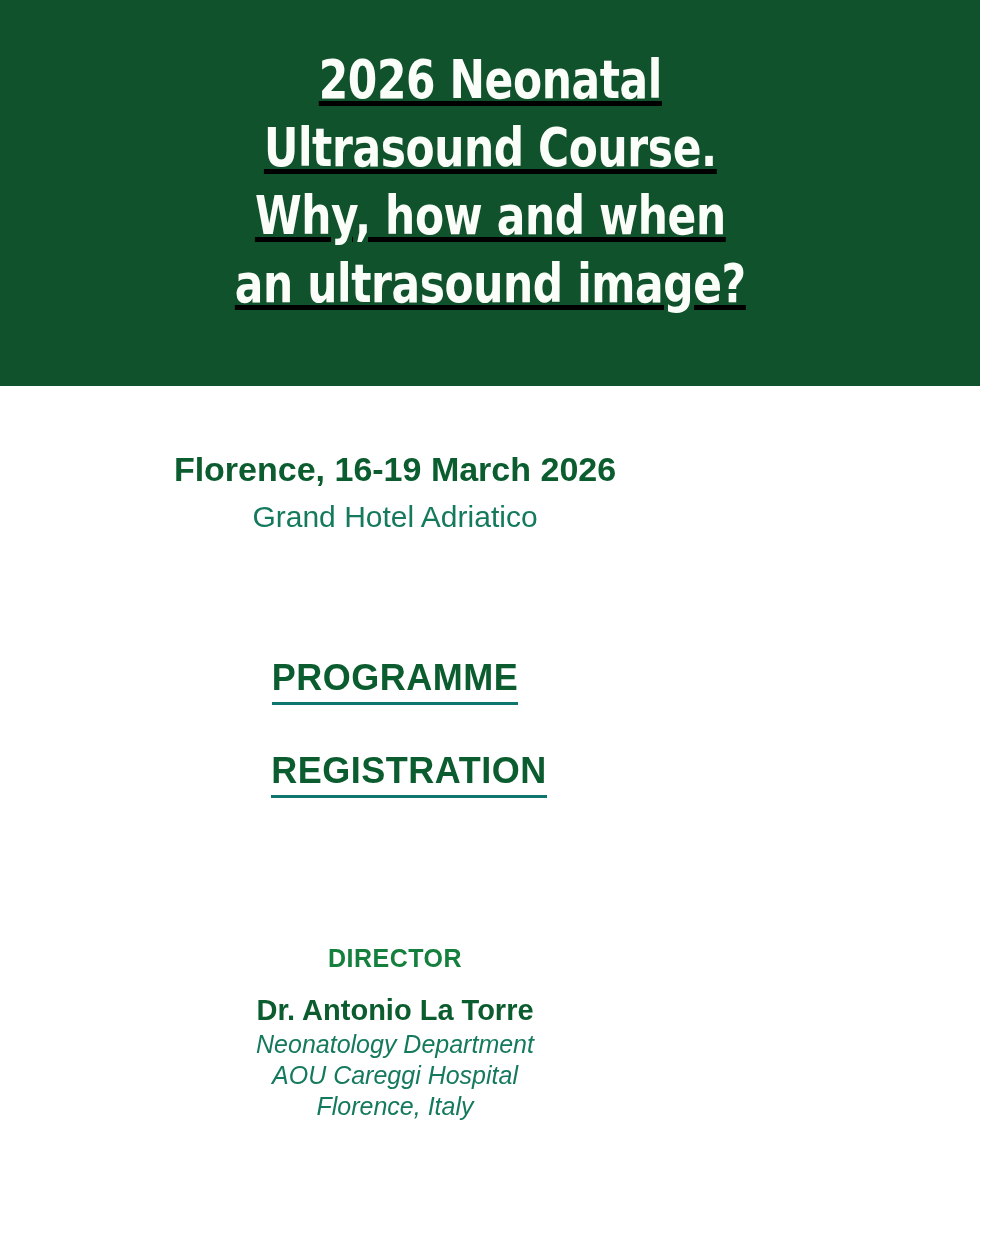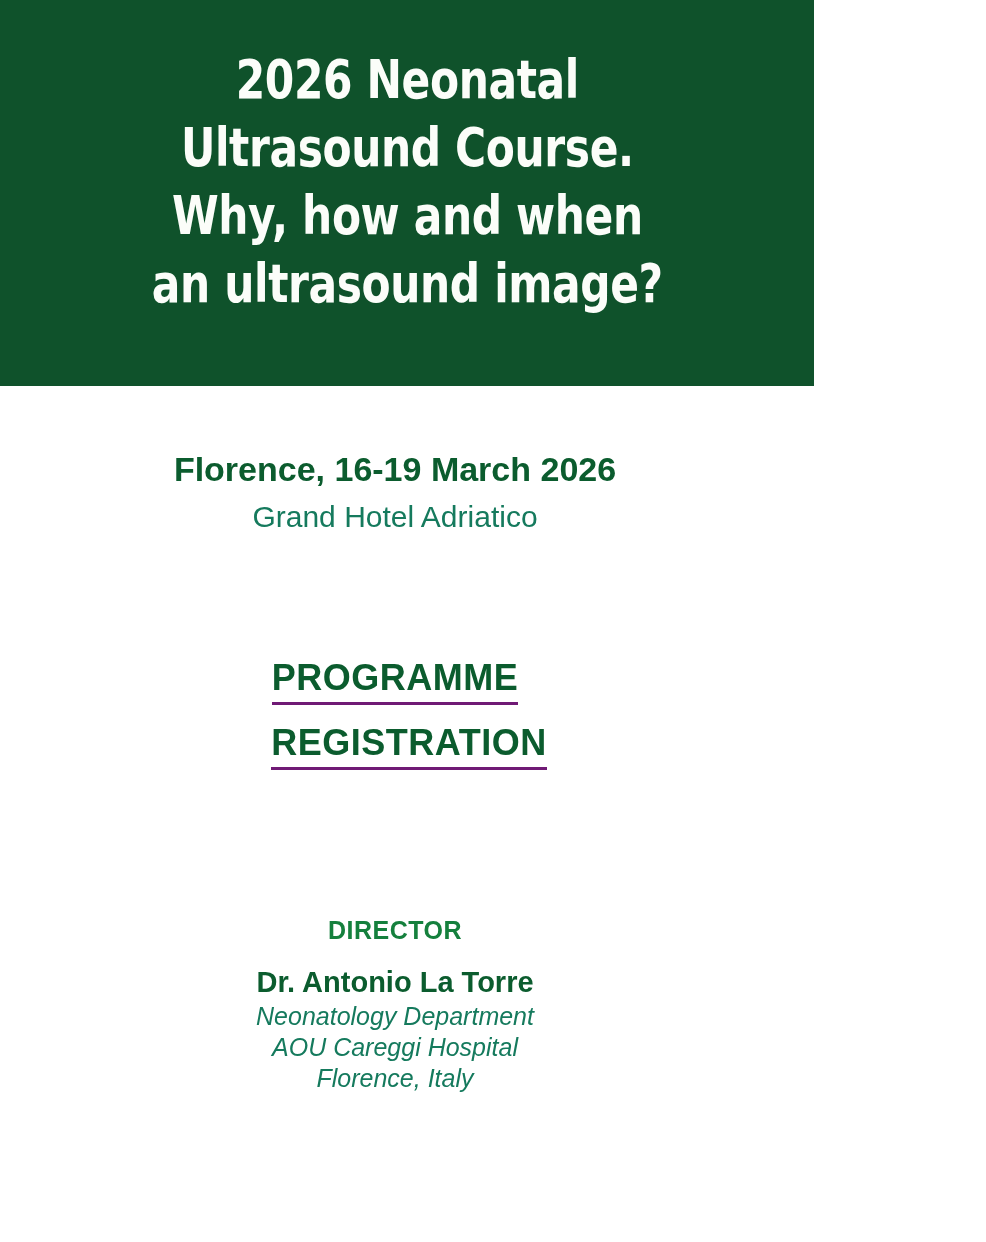--- a/index.html
+++ b/index.html
@@ -11,29 +11,30 @@
     width: 986px;
     height: 1242px;
     background: #ffffff;
     font-family: "Liberation Sans", sans-serif;
     overflow: hidden;
     position: relative;
   }
 
   
   .hero-banner {
-    width: 814px;
+    width: 980px;
     height: 386px;
     background: #0f522b;
     box-sizing: border-box;
     display: flex;
     flex-direction: column;
     align-items: center;
     justify-content: flex-start;
     padding-top: 46px;
+    text-decoration: underline;
   }
 
   .hero-title {
     color: #fbfdf9;
     text-align: center;
     font-family: "DejaVu Sans", sans-serif;
     font-weight: 700;
     font-size: 53px;
     line-height: 68px;
     letter-spacing: -0.5px;
@@ -79,27 +80,27 @@
   }
   .doc-link {
     display: inline-block;
     font-family: "Liberation Sans", sans-serif;
     font-weight: 700;
     font-size: 36px;
     line-height: 44px;
     letter-spacing: 0.5px;
     color: #0b5c2e;
     text-decoration: none;
-    border-bottom: 3px solid #701a75;
+    border-bottom: 3px solid #0f766e;
     padding-bottom: 2px;
     cursor: pointer;
   }
   .link-row { }
   .link-row + .link-row {
-    margin-top: 16px;
+    margin-top: 44px;
     padding-left: 28px;
   }
 
   
   .director-block {
     margin-top: 145px;
   }
   .director-label {
     font-family: "Liberation Sans", sans-serif;
     font-weight: 700;

